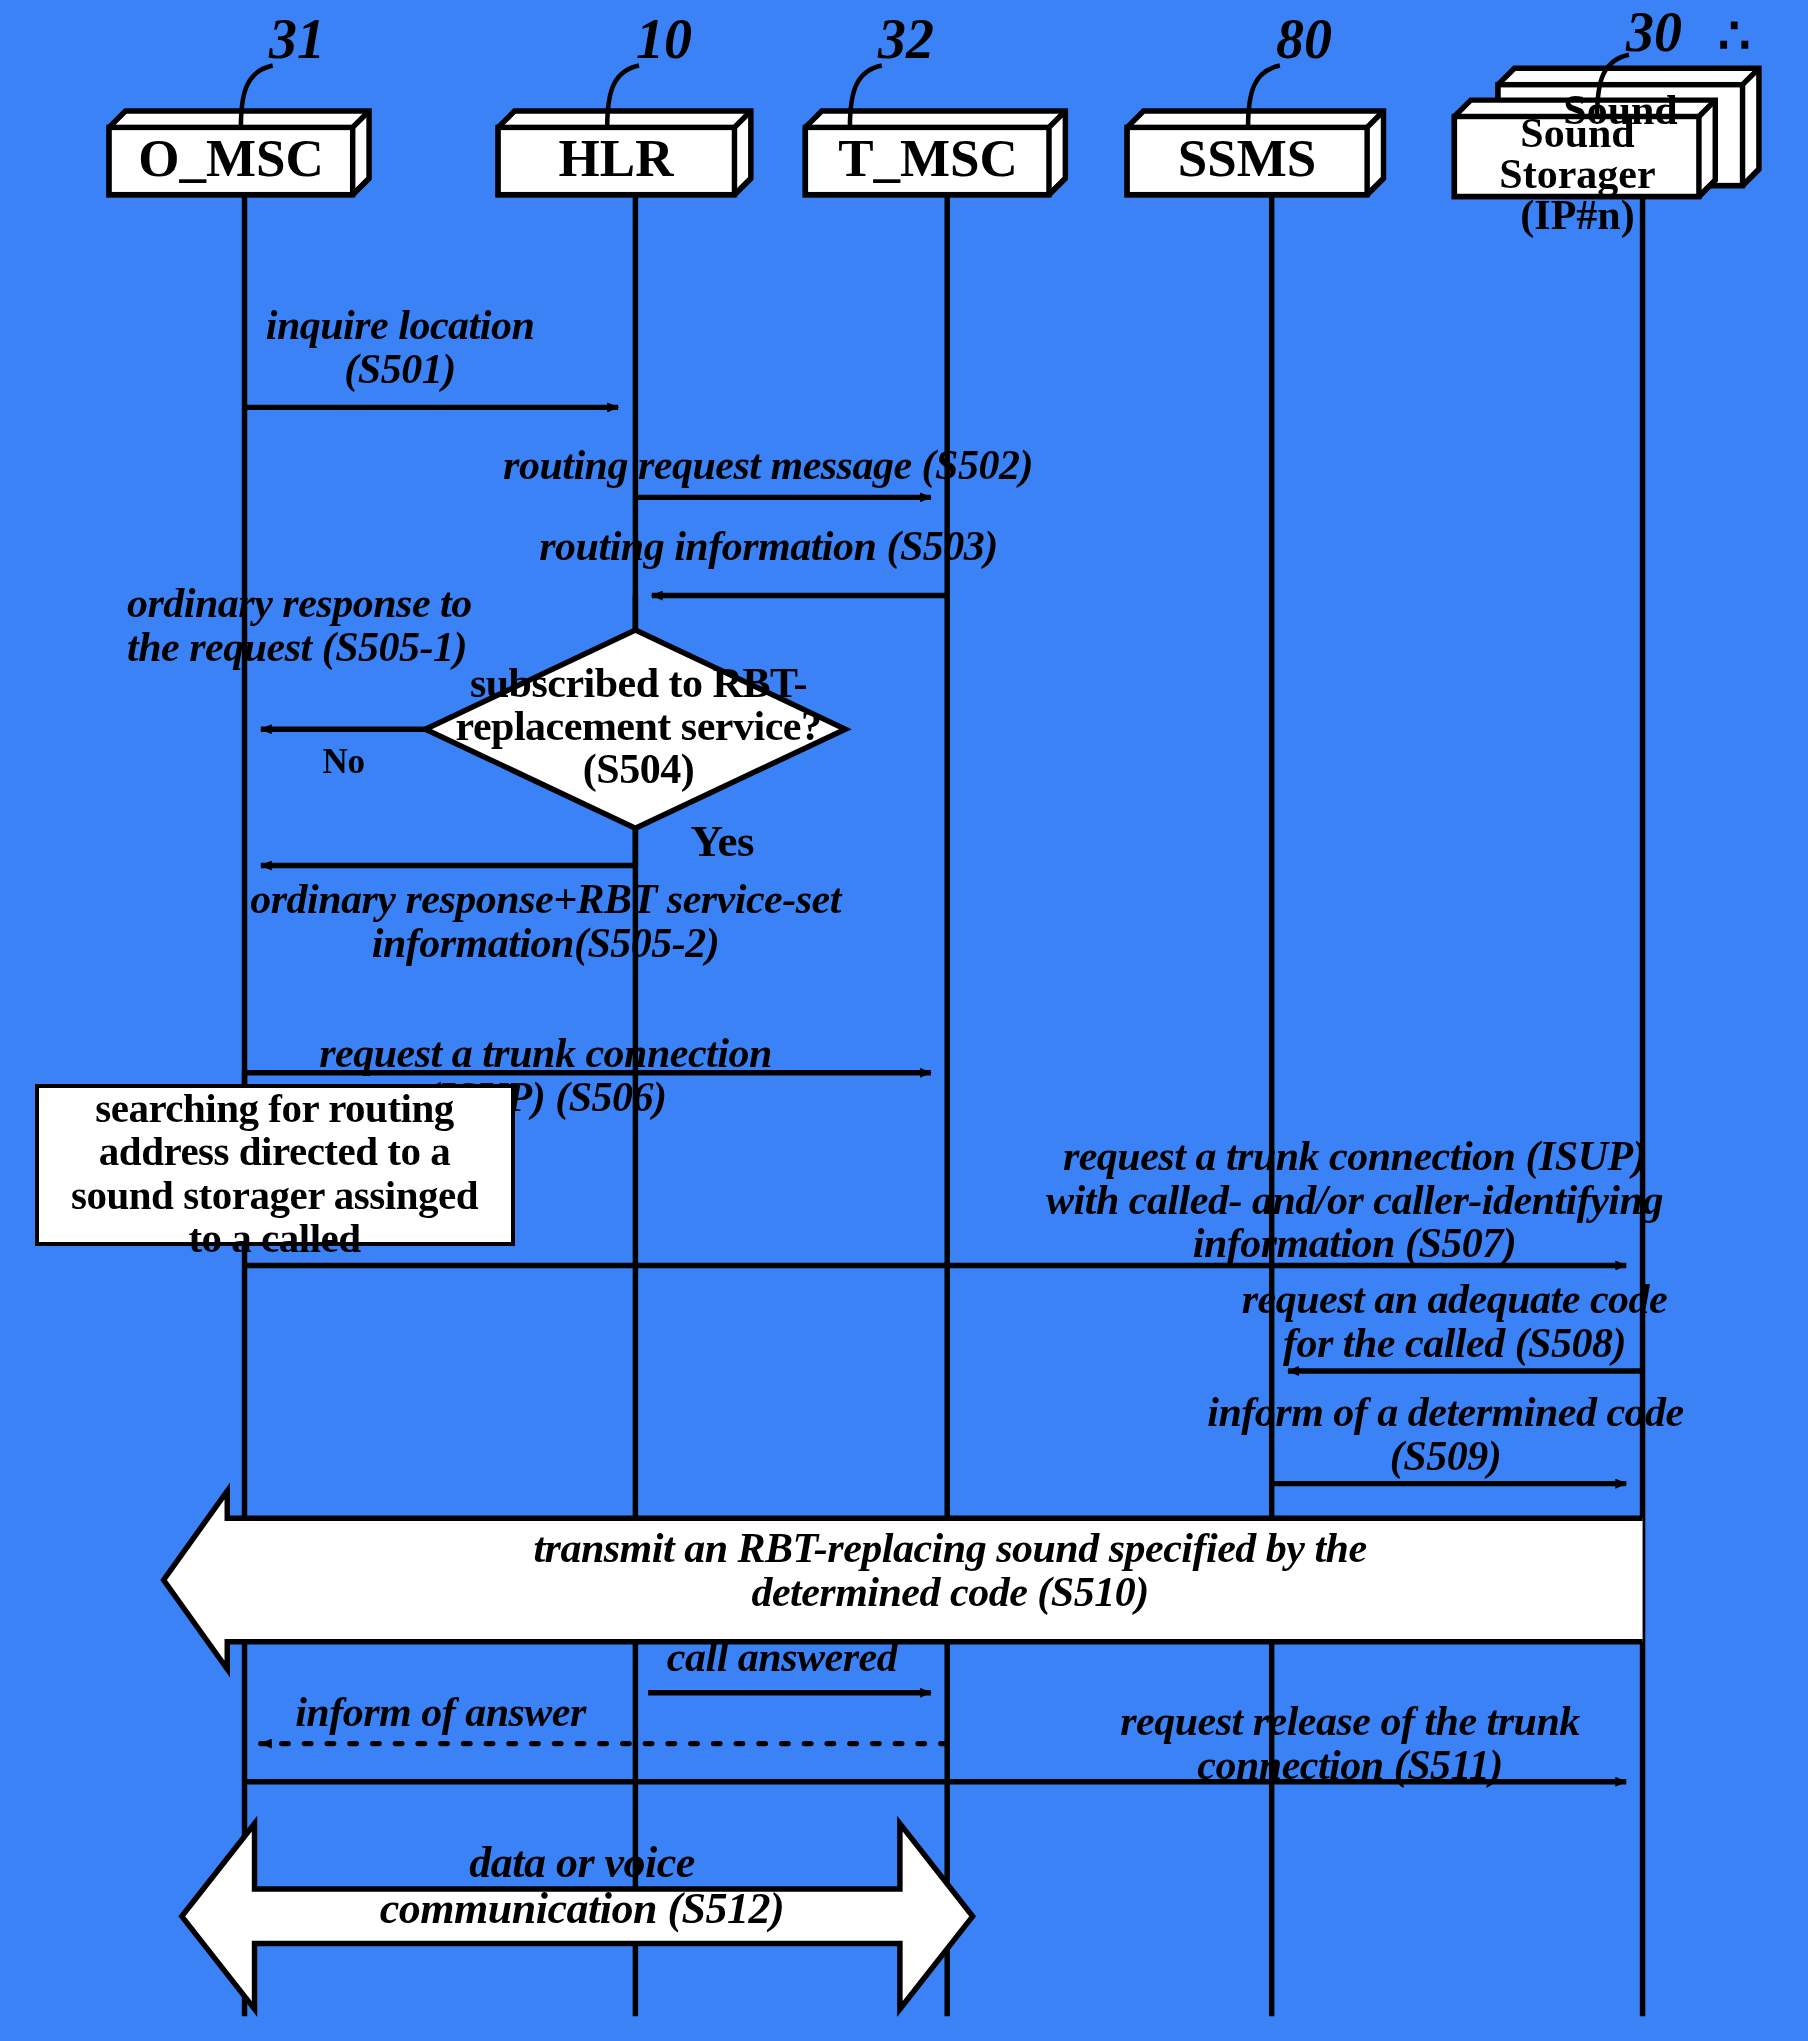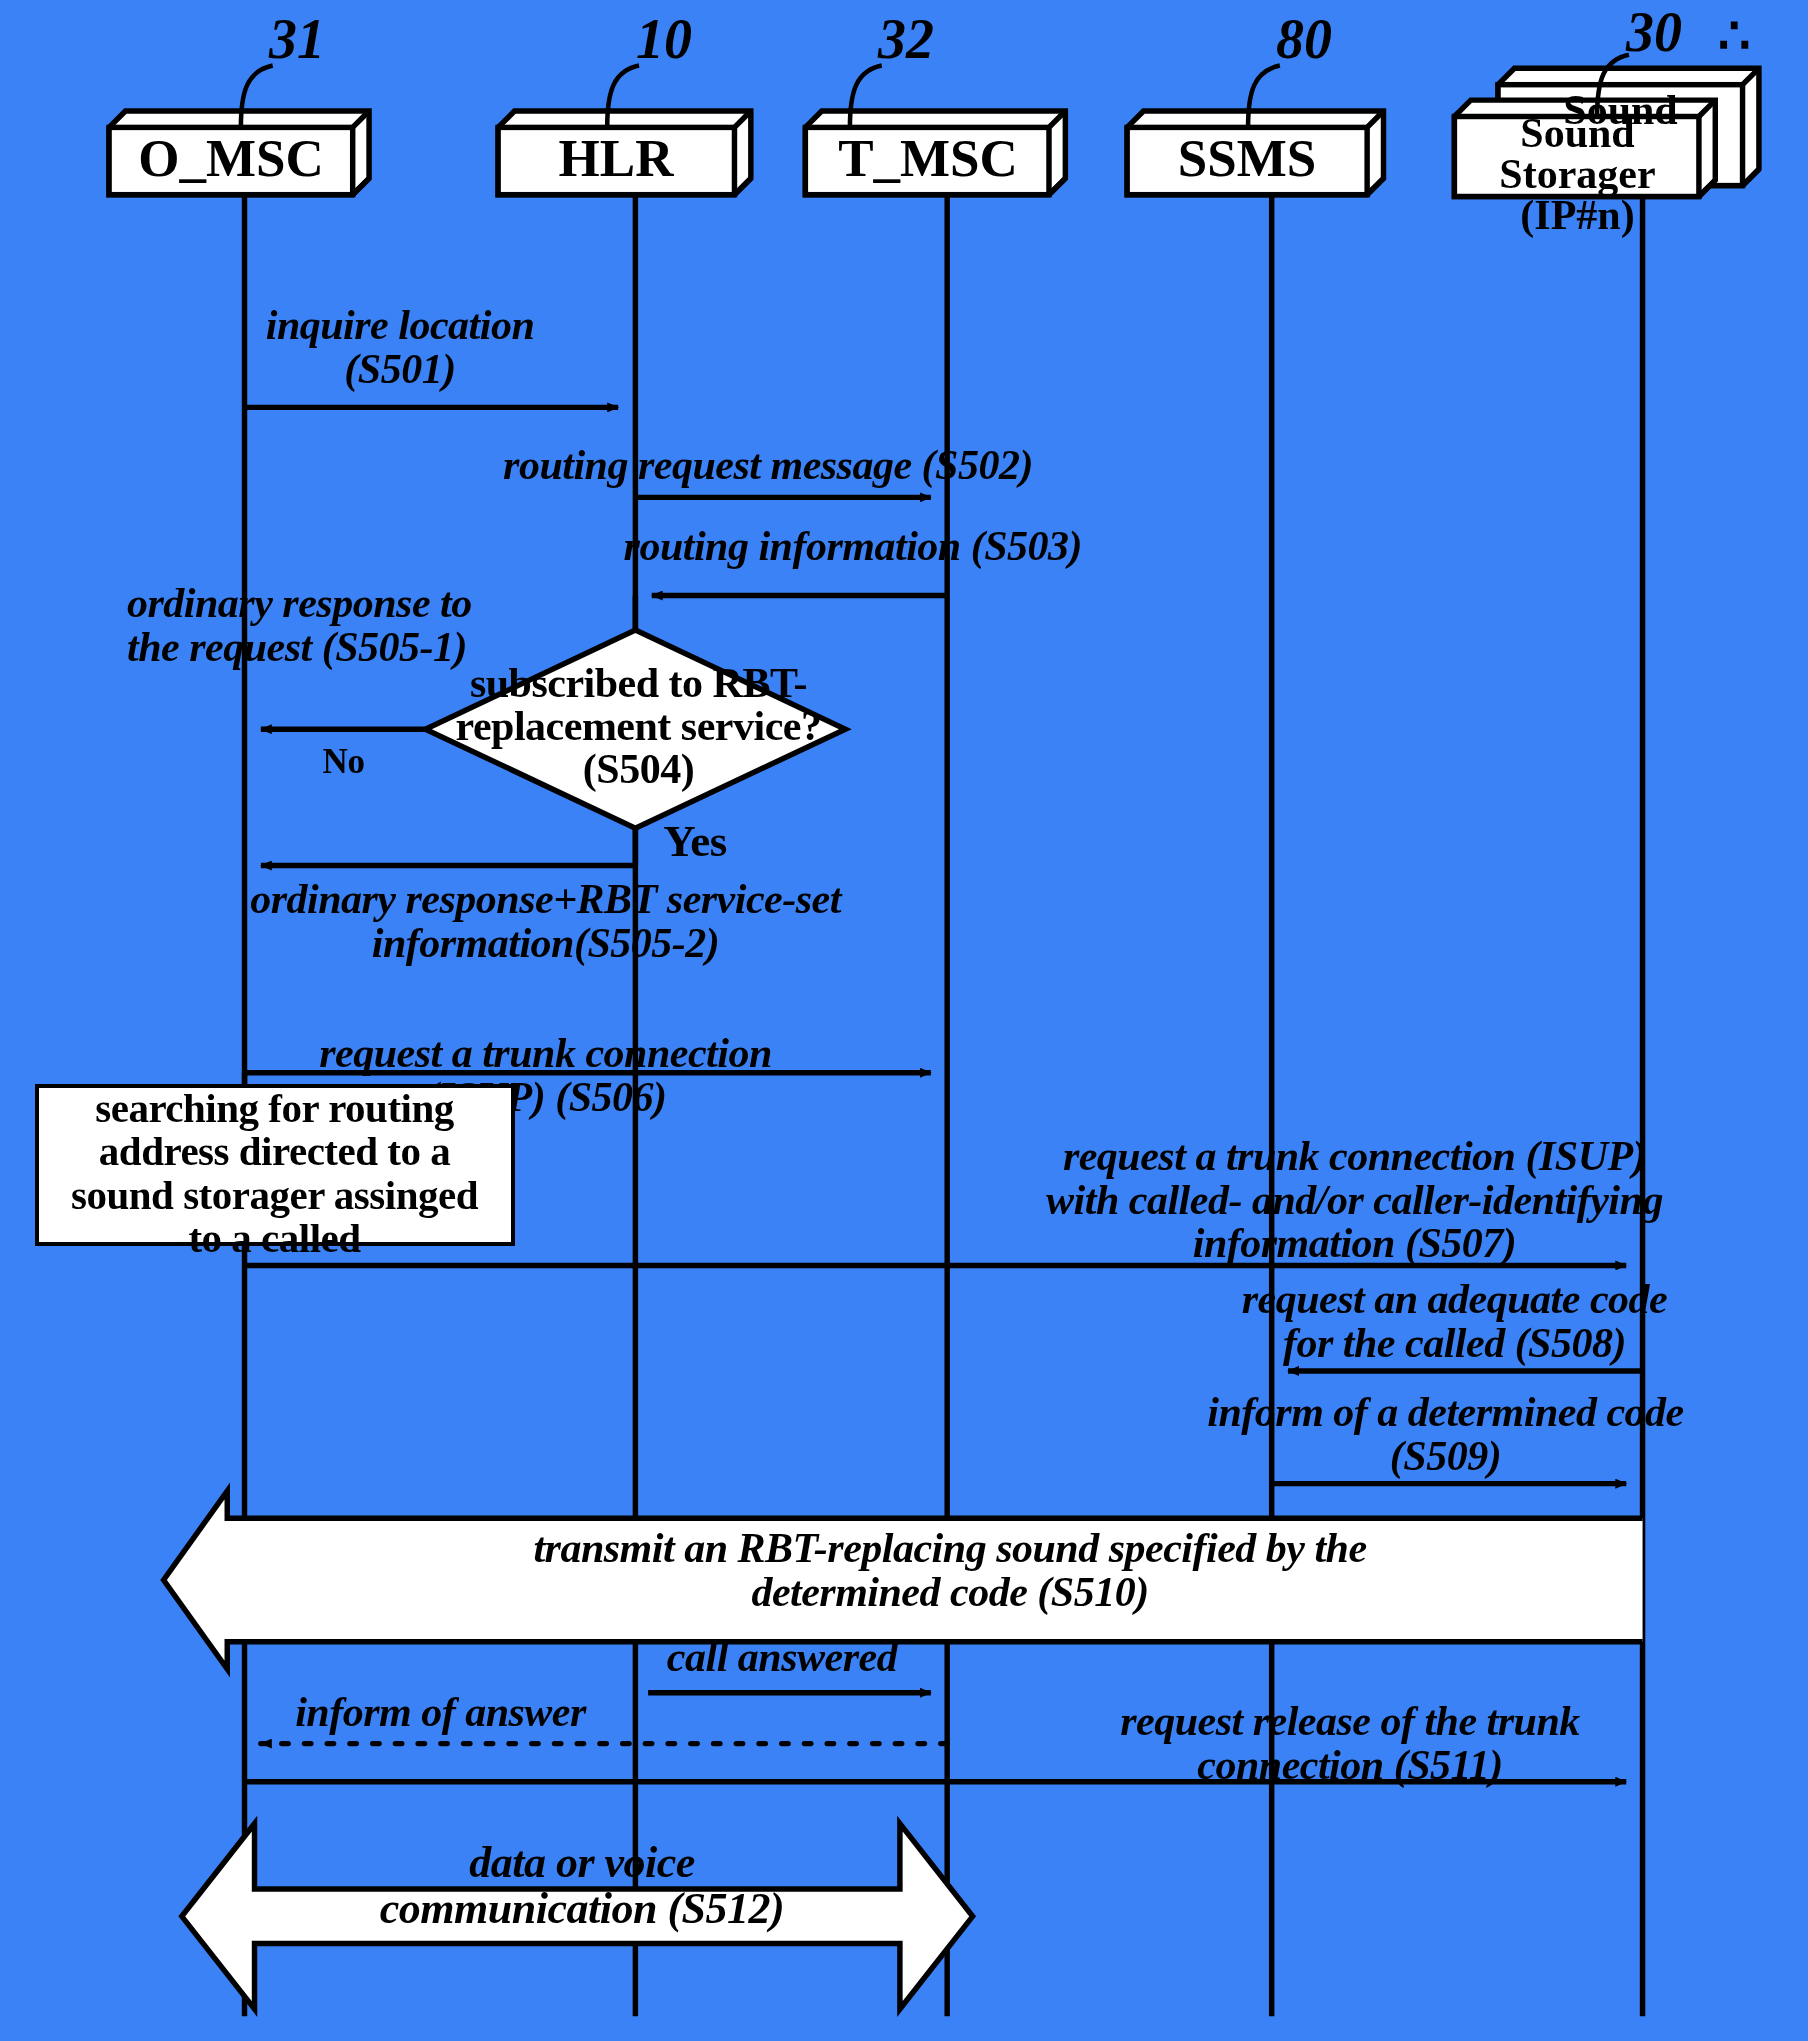--- a/index.html
+++ b/index.html
@@ -184,32 +184,32 @@
   <div class="node-title" style="left:1498px;top:89px;width:245px;font-size:42px;">Sound</div>
   <div class="node-title" style="left:1455px;top:113px;width:245px;font-size:42px;line-height:0.98;">Sound
 Storager
 (IP#n)</div>
 
   <div class="lbl" style="left:209px;top:304px;width:382px;font-size:42px;">inquire location
 (S501)</div>
 
   <div class="lbl" style="left:445px;top:444px;width:646px;font-size:42px;">routing request message (S502)</div>
 
-  <div class="lbl" style="left:455px;top:525px;width:627px;font-size:42px;text-align:right;">routing information (S503)</div>
+  <div class="lbl" style="left:455px;top:525px;width:627px;font-size:42px;">routing information (S503)</div>
 
   <div class="lbl" style="left:127px;top:582px;width:473px;font-size:42px;text-align:left;">ordinary response to
 the request (S505-1)</div>
 
   <div class="lbl upright" style="left:411px;top:662px;width:455px;font-size:42px;line-height:1.02;">subscribed to RBT-
 replacement service?
 (S504)</div>
 
   <div class="lbl upright" style="left:289px;top:744px;width:109px;font-size:35px;">No</div>
 
-  <div class="lbl upright" style="left:636px;top:818px;width:118px;font-size:45px;text-align:center;">Yes</div>
+  <div class="lbl upright" style="left:636px;top:818px;width:118px;font-size:45px;text-align:right;">Yes</div>
 
   <div class="lbl" style="left:191px;top:878px;width:709px;font-size:42px;">ordinary response+RBT service-set
 information(S505-2)</div>
 
   <div class="lbl" style="left:273px;top:984px;width:545px;font-size:42px;margin-top:48px;">request a trunk connection
 (ISUP) (S506)</div>
 
   <div style="position:absolute;left:35px;top:1084px;width:480px;height:162px;
               border:4.5px solid #000;background:#fff;box-sizing:border-box;"></div>
   <div class="lbl upright" style="left:38px;top:1087px;width:473px;font-size:41px;line-height:1.06;">searching for routing

